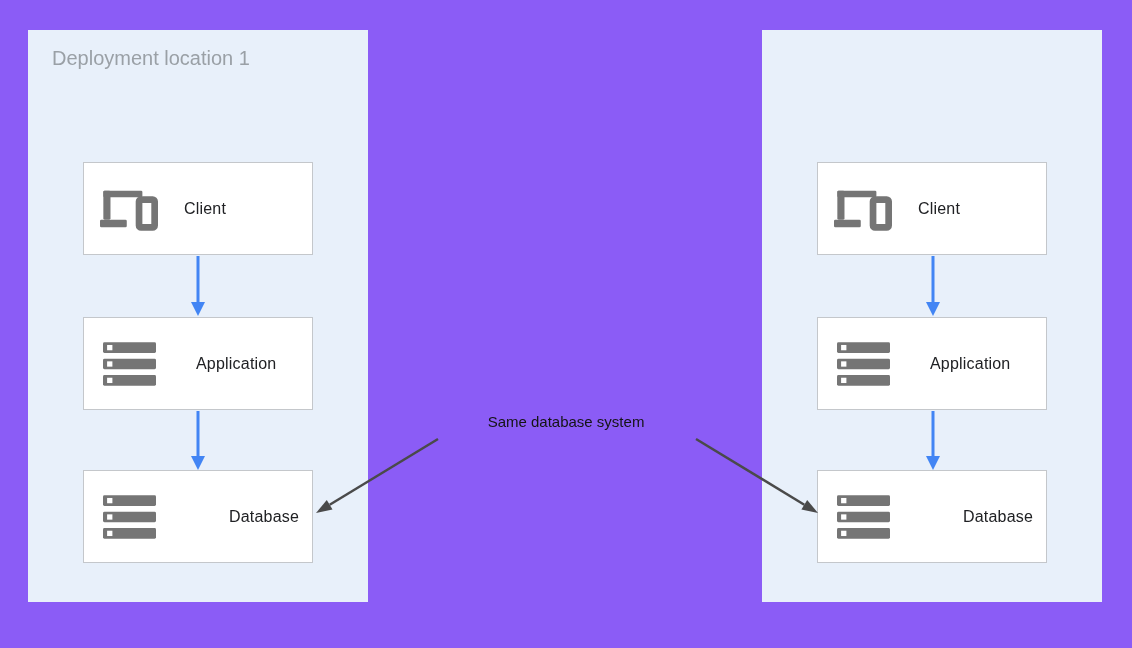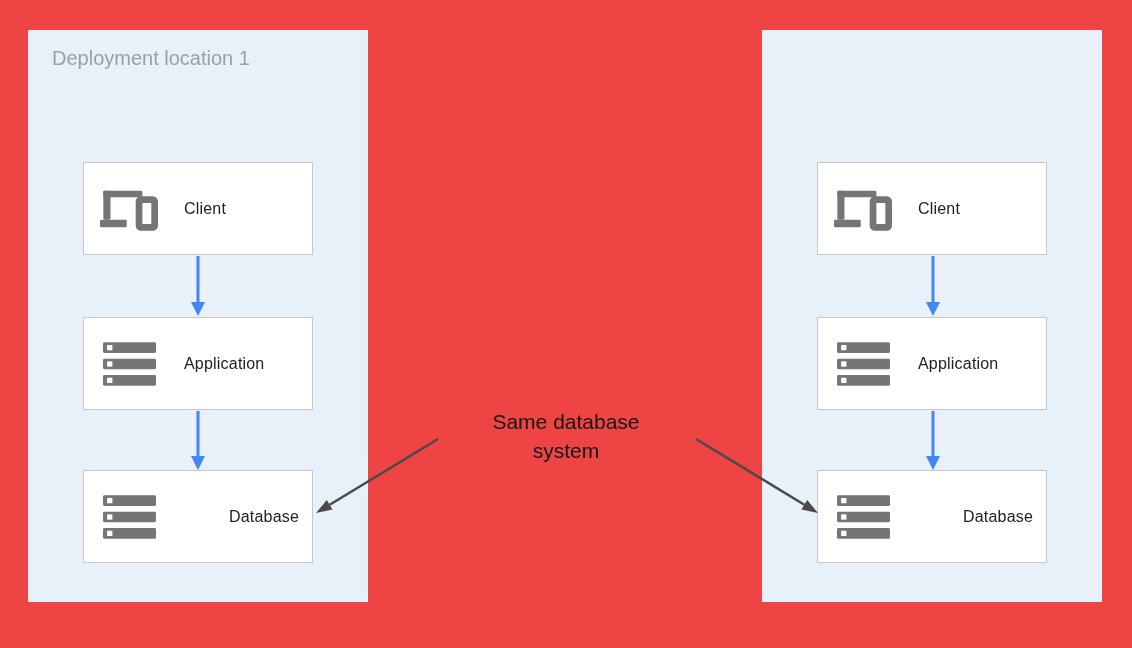--- a/index.html
+++ b/index.html
@@ -1,17 +1,17 @@
 <!DOCTYPE html>
 <html style="--container-bg: #E8F0FA; --node-bg: #FFFFFF; --node-border: #C4C7CB; --flow-arrow: #4285F4; --annotation-arrow: #4A4A4A; --icon-gray: #757575; --location-label: #9AA0A6; --node-label: #202124; --annotation-text: #141414;"><head>
 <meta charset="utf-8">
 <style>
   html,body{margin:0;padding:0;background:#ffffff;}
   body{font-family:"Liberation Sans","DejaVu Sans",sans-serif;-webkit-font-smoothing:antialiased;}
-  .canvas{position:relative;width:1132px;height:648px;background:#ef4444;overflow:hidden;}
+  .canvas{position:relative;width:1132px;height:648px;background:#8b5cf6;overflow:hidden;}
 
   .location{
     position:absolute;top:30px;width:340px;height:572px;
     background:var(--container-bg,#E8F0FA);
   }
   .loc-1{left:28px;}
   .loc-2{left:762px;}
 
   .loc-label{
     position:absolute;top:16px;left:24px;
@@ -22,32 +22,32 @@
 
   .node{
     position:absolute;left:55px;width:230px;height:93px;
     box-sizing:border-box;
     background:var(--node-bg,#ffffff);
     border:1px solid var(--node-border,#C4C7CB);
     display:flex;align-items:center;
     padding-left:15px;
   }
   .node-client{top:132px;}
-  .node-application{top:287px;}
+  .node-application{top:287px;gap:12px;}
   .node-database{top:440px;gap:45px;}
 
   .icon{width:60px;display:flex;justify-content:center;align-items:center;margin-right:25px;flex:0 0 60px;}
   .icon svg{display:block;}
   .node-label{
     font-size:16px;color:var(--node-label,#202124);letter-spacing:.2px;
   }
 
   .annotation{
     position:absolute;left:468px;top:407px;width:196px;
-    text-align:center;font-size:21px;line-height:29px;
+    text-align:center;font-size:15px;line-height:29px;
     color:var(--annotation-text,#141414);
   }
 
   .connectors{position:absolute;left:0;top:0;pointer-events:none;}
 </style>
 </head>
 <body>
 
 <div class="canvas">
 

